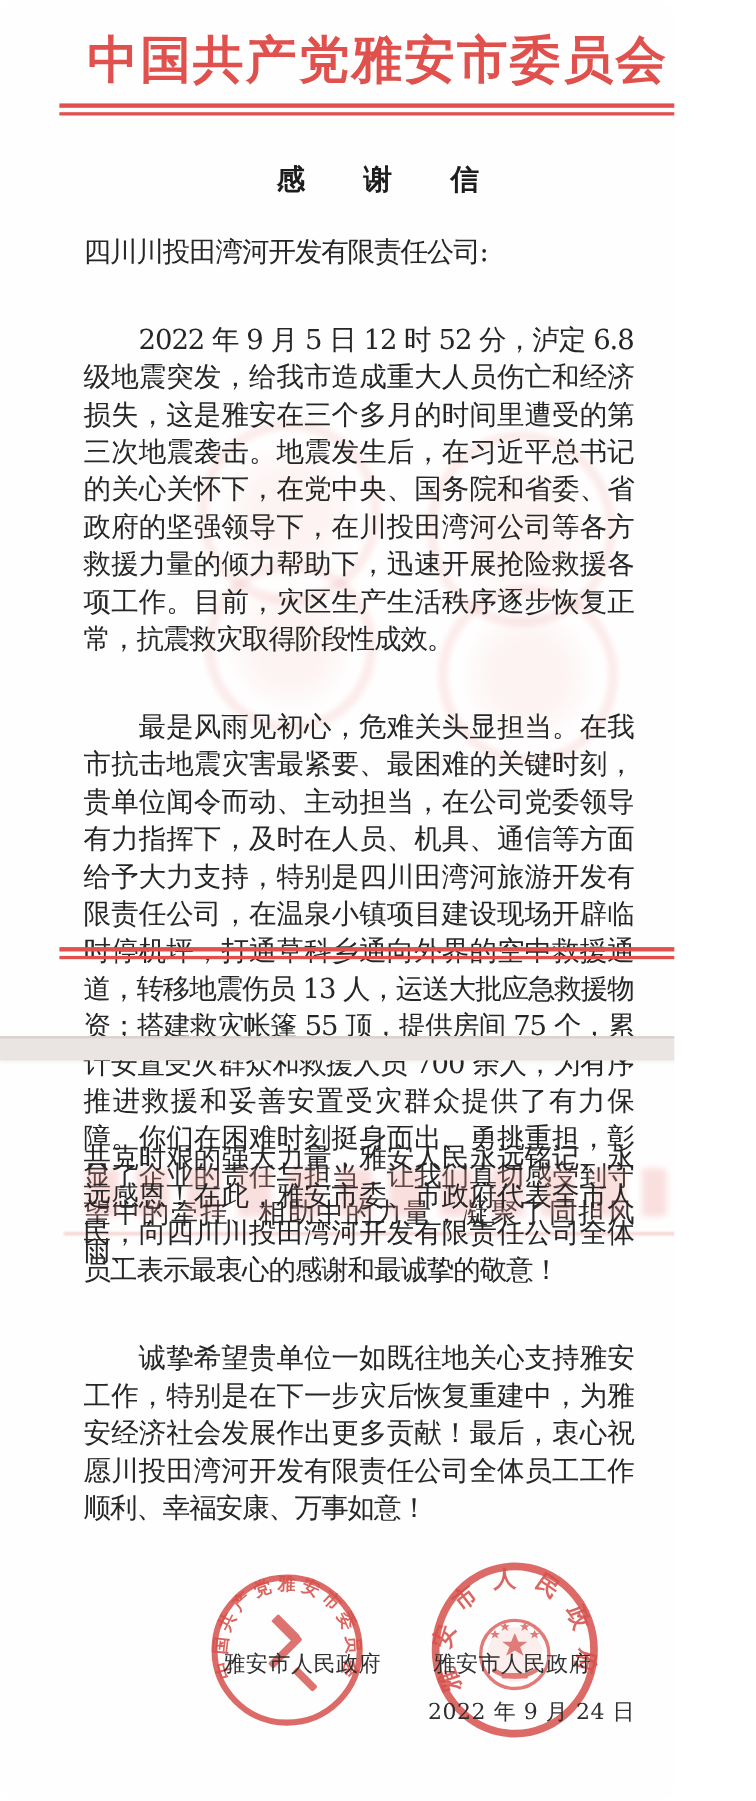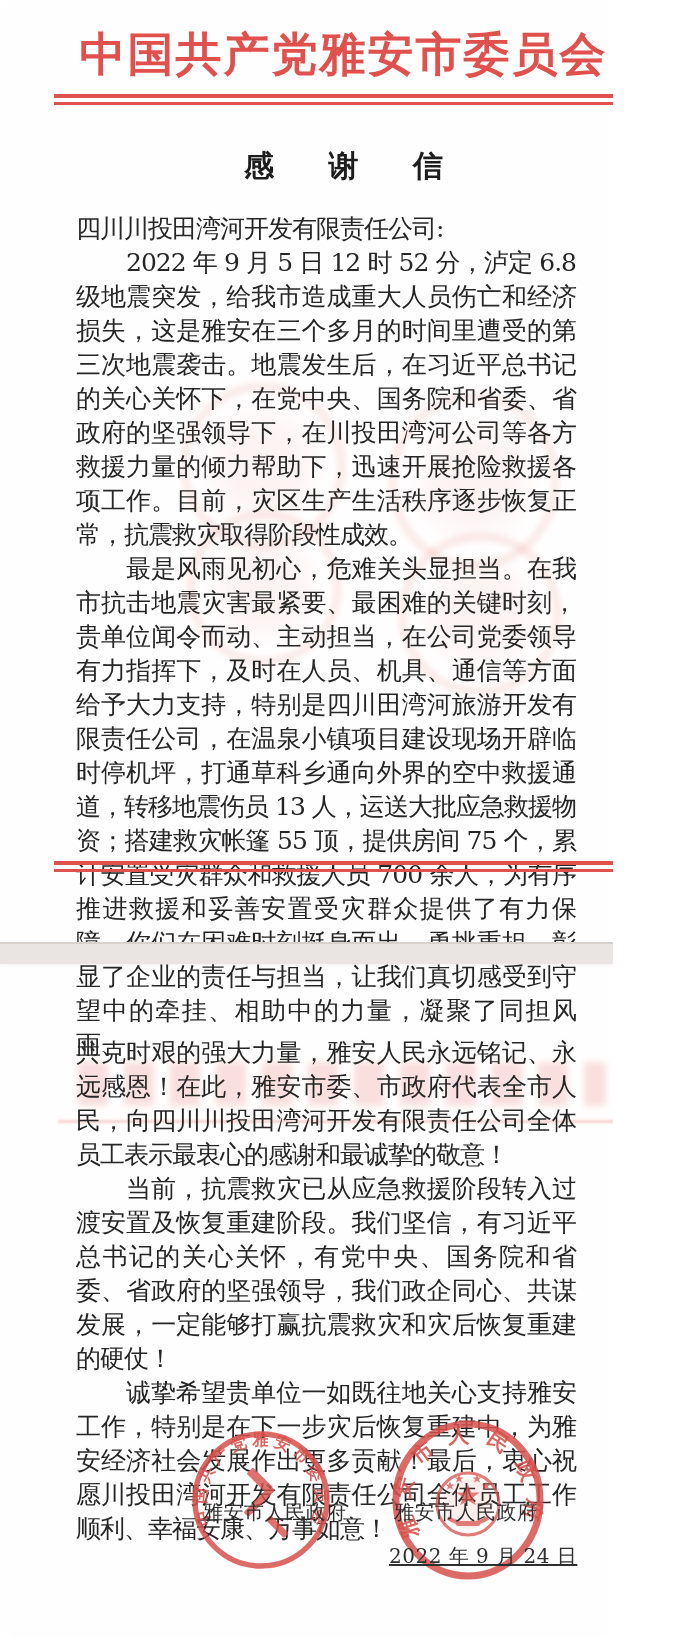--- a/index.html
+++ b/index.html
@@ -27,34 +27,34 @@
   }
   .rule{position:absolute;left:54px;width:589px;}
   .rule .t{height:4px;background:var(--red);}
   .rule .g{height:4px;}
   .rule .b{height:3px;background:var(--red);}
   .rule-head{top:94px;}
   .rule-foot{top:861px;}
   .letter-title{
     position:absolute;top:146px;left:0;width:687px;
     text-align:center;
-    font-size:30px;font-weight:700;color:#1d1d1d;
+    font-size:26px;font-weight:700;color:#1d1d1d;
     letter-spacing:22px;padding-left:22px;box-sizing:border-box;
     white-space:nowrap;
   }
   
   .body-block{
     position:absolute;left:76px;width:500px;
     font-size:25px;line-height:34px;
     letter-spacing:-1px;
     text-align:justify;
     color:var(--ink);
   }
   .body-block p{margin:0;}
-  .body-block p.indent{text-indent:2em;}
+  .body-block p.indent{text-indent:2em;margin-top:46px;}
   .body1{top:212px;}
   .body2{top:1038px;font-family:Liberation Mono, monospace;}
   
   .ghost{
     position:absolute;border-radius:50%;
     border:9px solid rgba(233,148,143,0.17);
     background:radial-gradient(circle, rgba(233,148,143,0.10) 30%, rgba(233,148,143,0) 62%);
     filter:blur(2.5px);
   }
   .g1{left:180px;top:382px;width:148px;height:150px;}
@@ -81,21 +81,21 @@
     background:rgba(238,160,156,0.45);
     filter:blur(1px);
   }
   
   .sig{
     position:absolute;color:#2e2e2e;font-size:20px;letter-spacing:0.5px;
     white-space:nowrap;z-index:3;
   }
   .sig-party{left:203px;top:1499px;}
   .sig-gov{left:394px;top:1499px;}
-  .sig-date{left:389px;top:1543px;text-decoration:underline;}
+  .sig-date{left:389px;top:1543px;}
   .seal-svg{position:absolute;z-index:2;}
   .seal-party{left:186px;top:1424px;}
   .seal-gov{left:390px;top:1420px;}
 </style>
 </head>
 <body>
 
 <div class="scan">
 
   <div class="masthead">中国共产党雅安市委员会</div>
@@ -125,21 +125,20 @@
     <div class="b"></div>
   </div>
 
   <div class="page-gap"></div>
 
   <div class="wm-band"></div>
   <div class="wm-line"></div>
 
   <div class="body-block body2">
     <p>共克时艰的强大力量，雅安人民永远铭记、永远感恩！在此，雅安市委、市政府代表全市人民，向四川川投田湾河开发有限责任公司全体员工表示最衷心的感谢和最诚挚的敬意！</p>
-    <p class="indent">当前，抗震救灾已从应急救援阶段转入过渡安置及恢复重建阶段。我们坚信，有习近平总书记的关心关怀，有党中央、国务院和省委、省政府的坚强领导，我们政企同心、共谋发展，一定能够打赢抗震救灾和灾后恢复重建的硬仗！</p>
     <p class="indent">诚挚希望贵单位一如既往地关心支持雅安工作，特别是在下一步灾后恢复重建中，为雅安经济社会发展作出更多贡献！最后，衷心祝愿川投田湾河开发有限责任公司全体员工工作顺利、幸福安康、万事如意！</p>
   </div>
 
   <svg class="seal-svg seal-party" width="150" height="150" viewBox="0 0 150 150">
     <g fill="none" stroke="#d6504b" opacity="0.85">
       <circle cx="75" cy="76" r="66" stroke-width="5.5"></circle>
     </g>
     <defs>
       <path id="arcParty" d="M 27.4,103.5 A 55,55 0 1 1 122.6,103.5"></path>
     </defs>

